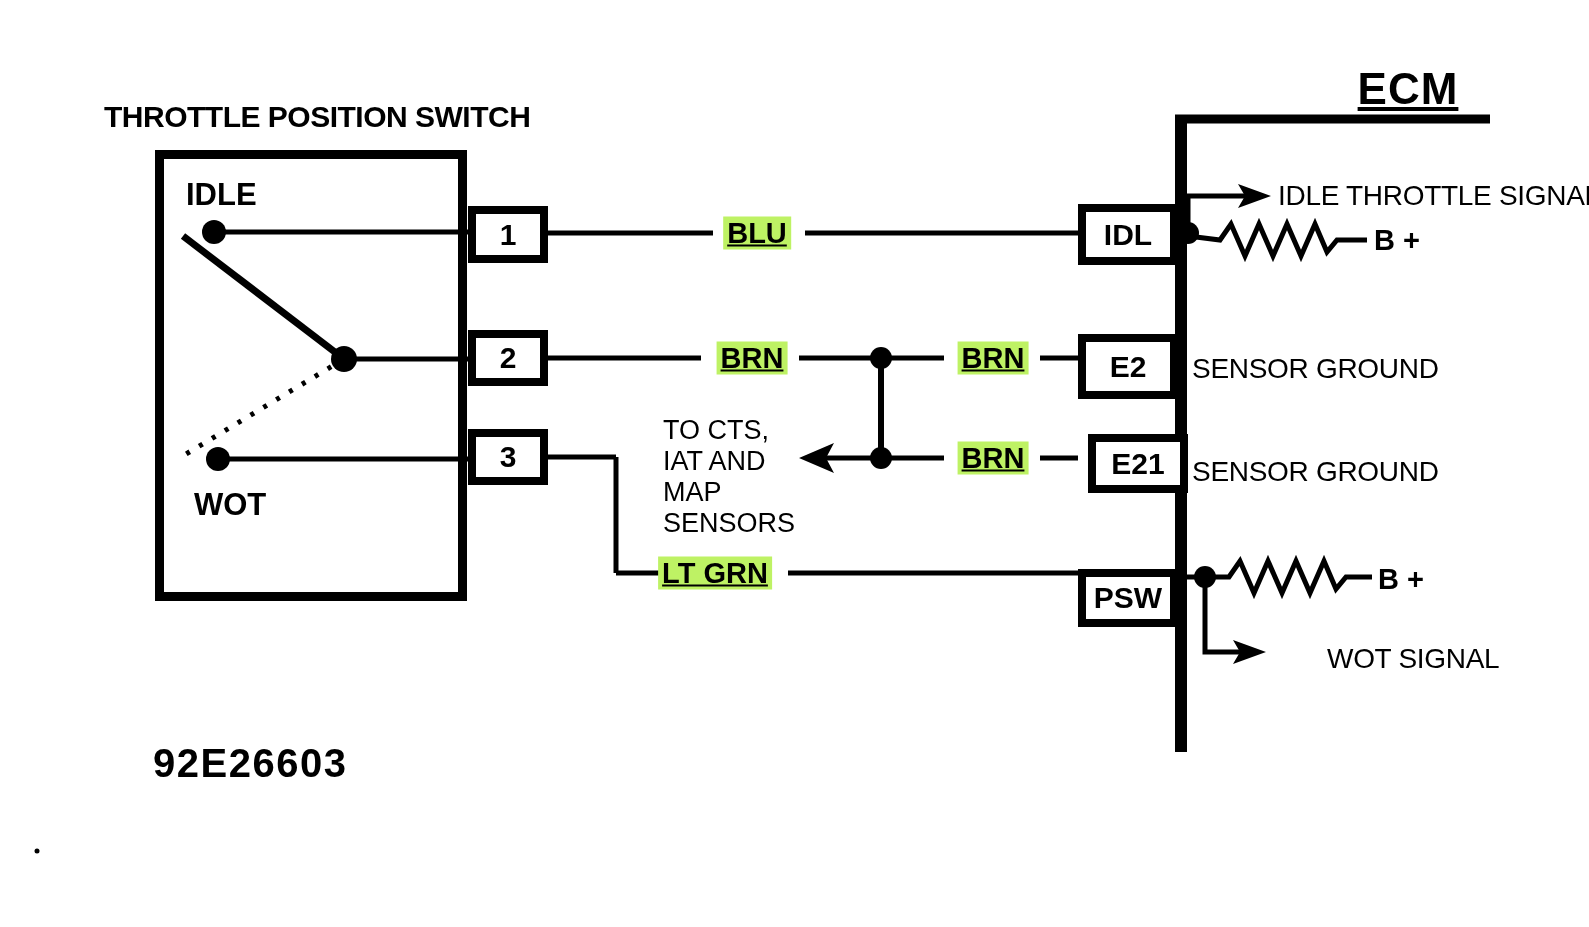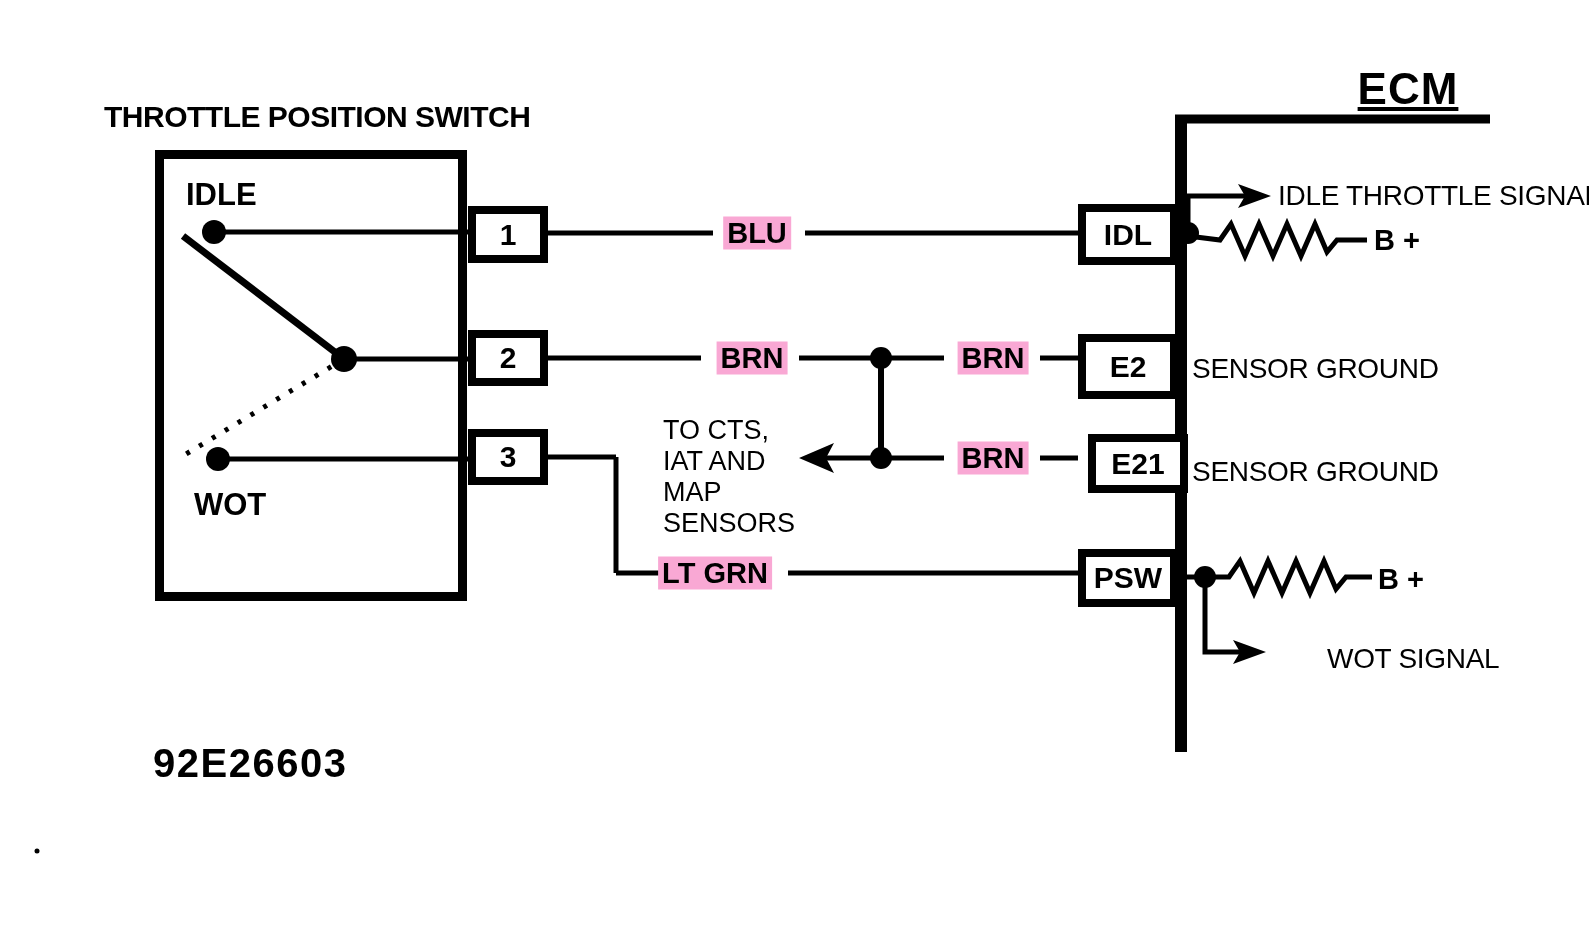--- a/index.html
+++ b/index.html
@@ -5,21 +5,21 @@
   html,body{margin:0;padding:0;background:#ffffff;}
   #stage{
     position:relative;width:1589px;height:927px;background:#ffffff;
     font-family:"Liberation Sans",sans-serif;color:#000;overflow:hidden;
   }
   #wiring{position:absolute;left:0;top:0;z-index:1;}
   .abs{position:absolute;z-index:2;}
   .page-title{left:104px;top:100px;font-size:30px;font-weight:700;letter-spacing:-.5px;white-space:nowrap;}
   .ecm-title{left:1408px;top:64px;transform:translateX(-50%);font-size:44px;font-weight:700;letter-spacing:1px;text-decoration:underline;}
   .contact-label{font-size:31px;font-weight:700;white-space:nowrap;}
-  .wire-label{transform:translate(-50%,-50%);font-size:29px;font-weight:700;white-space:nowrap;background:#f9a8d4;padding:0 4px;}
+  .wire-label{transform:translate(-50%,-50%);font-size:29px;font-weight:700;white-space:nowrap;background:#bef264;padding:0 4px;text-decoration:underline;}
   .signal-label{transform:translateY(-50%);font-size:28px;font-weight:400;white-space:nowrap;letter-spacing:-.3px;}
   .power-label{transform:translateY(-50%);font-size:29px;font-weight:700;white-space:nowrap;}
   .pin-box{
     box-sizing:border-box;border:8px solid #000;background:#fff;
     display:flex;align-items:center;justify-content:center;
     font-size:30px;font-weight:700;z-index:2;position:absolute;
   }
   .branch-note{left:663px;top:415px;font-size:27px;font-weight:400;line-height:31px;white-space:nowrap;}
   .branch-note span{display:block;}
   .diagram-code{left:153px;top:741px;font-size:40px;font-weight:700;letter-spacing:1.5px;}
@@ -125,21 +125,21 @@
 
   <div class="pin-box" style="left:1078px;top:204px;width:100px;height:61px;">
     <span>IDL</span>
   </div>
   <div class="pin-box" style="left:1078px;top:334px;width:100px;height:65px;">
     <span>E2</span>
   </div>
   <div class="pin-box" style="left:1078px;top:434px;width:100px;height:59px;margin-left:10px;">
     <span>E21</span>
   </div>
-  <div class="pin-box" style="left:1078px;top:549px;width:100px;height:58px;">
+  <div class="pin-box" style="left:1078px;top:569px;width:100px;height:58px;">
     <span>PSW</span>
   </div>
 
   <div class="abs signal-label" style="left:1278px;top:196px;">IDLE THROTTLE SIGNAL</div>
   <div class="abs power-label" style="left:1374px;top:240px;">B +</div>
   <div class="abs signal-label" style="left:1192px;top:369px;">SENSOR GROUND</div>
   <div class="abs signal-label" style="left:1192px;top:472px;">SENSOR GROUND</div>
   <div class="abs power-label" style="left:1378px;top:579px;">B +</div>
   <div class="abs signal-label" style="left:1283px;top:659px;margin-left:44px;">WOT SIGNAL</div>
 

